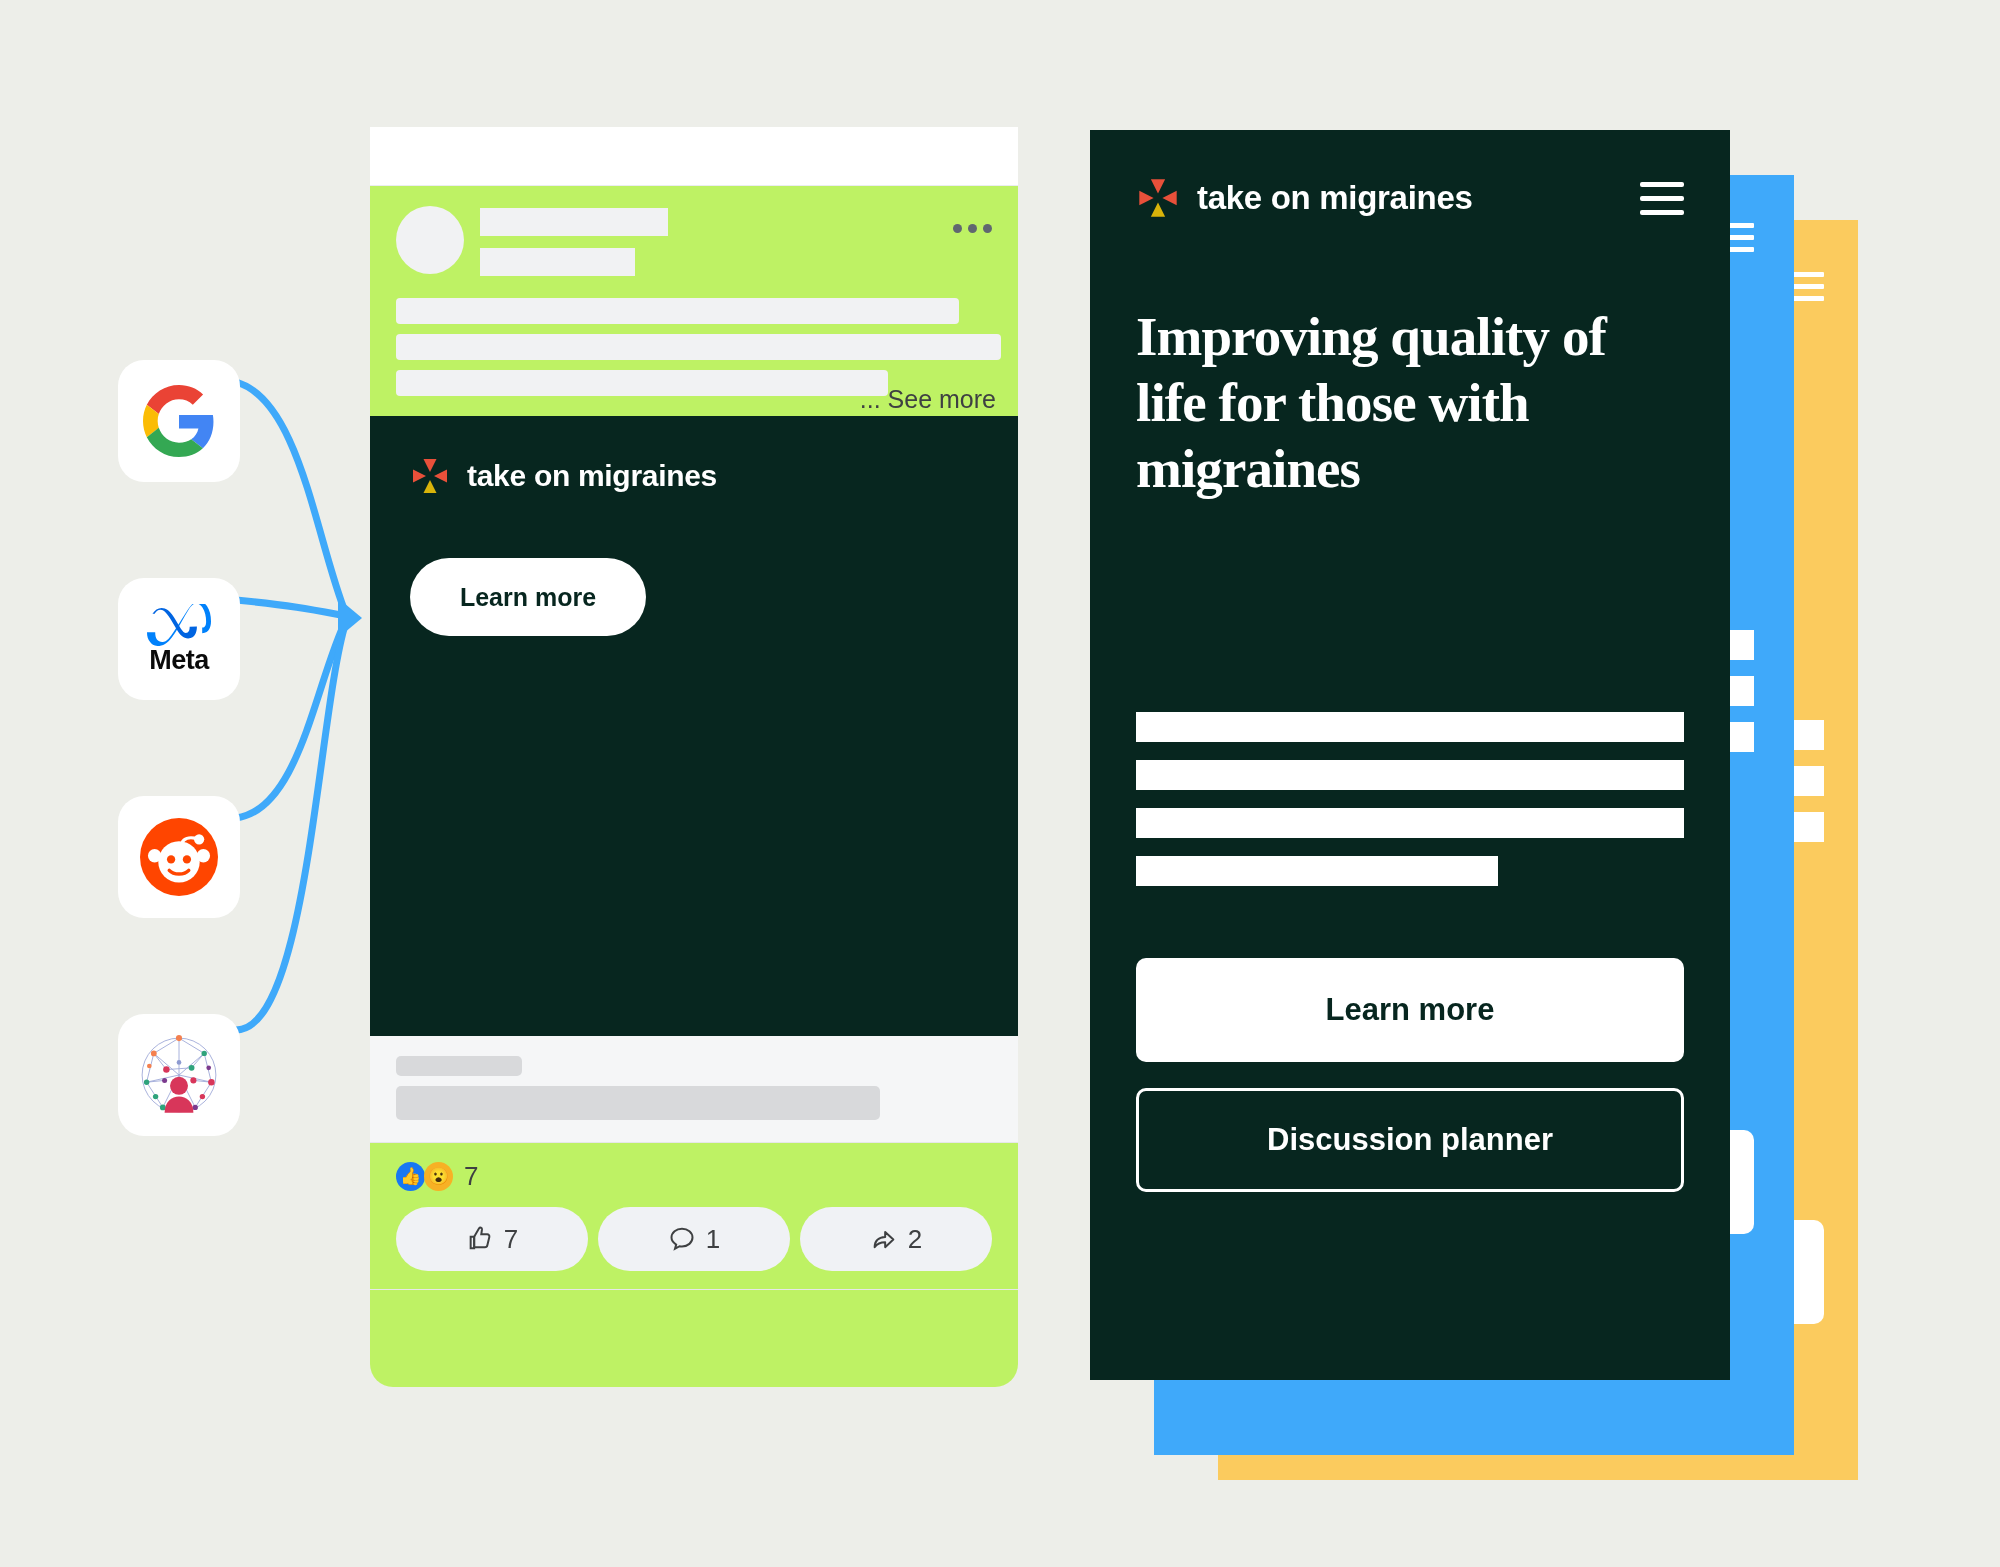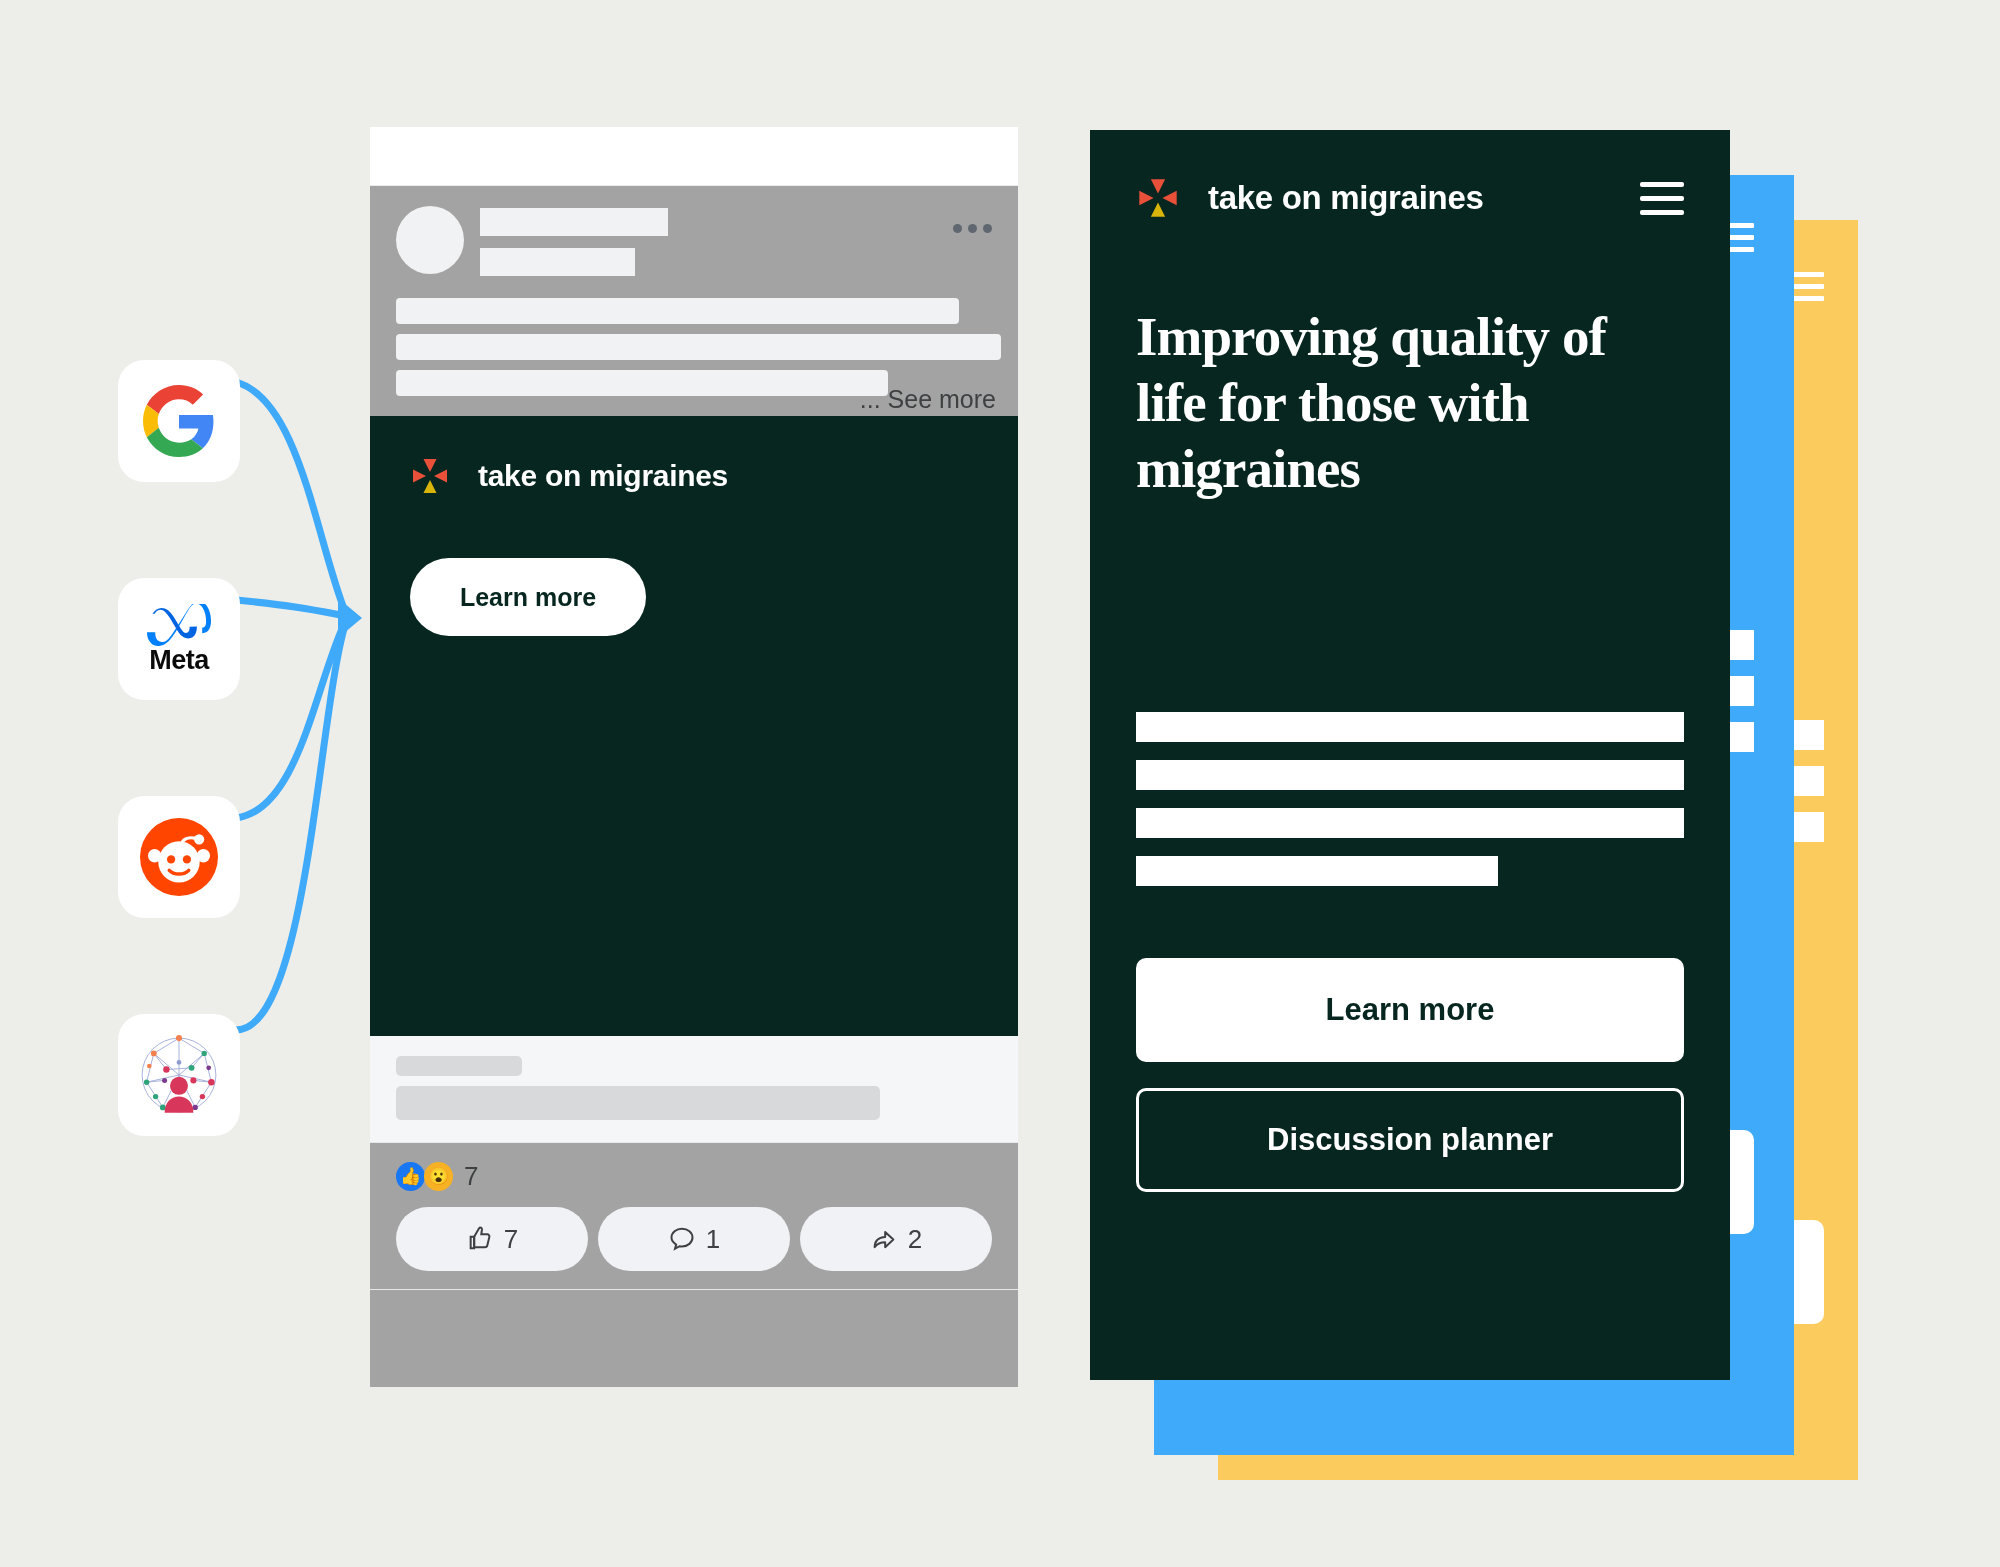--- a/index.html
+++ b/index.html
@@ -69,21 +69,22 @@
     pointer-events: none;
   }
 
   
   .fb-card {
     position: absolute;
     left: 370px;
     top: 127px;
     width: 648px;
     height: 1260px;
-    background: #a3a3a3;
+    background: #bef264;
+    border-radius: 23px;
   }
   .fb-topstrip {
     height: 58px;
     background: #FFFFFF;
     border-bottom: 1px solid #EBEDF0;
   }
   .fb-head {
     padding: 22px 26px 0 26px;
     position: relative;
     height: 96px;
@@ -153,21 +154,21 @@
   .ad-creative {
     background: #07261F;
     height: 620px;
     padding: 40px 40px 0 40px;
     box-sizing: border-box;
     position: relative;
   }
   .brand-row {
     display: flex;
     align-items: center;
-    gap: 28px;
+    gap: 17px;
   }
   .brand-name {
     color: #FFFFFF;
     font-size: 30px;
     font-weight: 700;
     letter-spacing: -0.3px;
   }
   .brand-name.big {
     font-size: 33px;
   }

